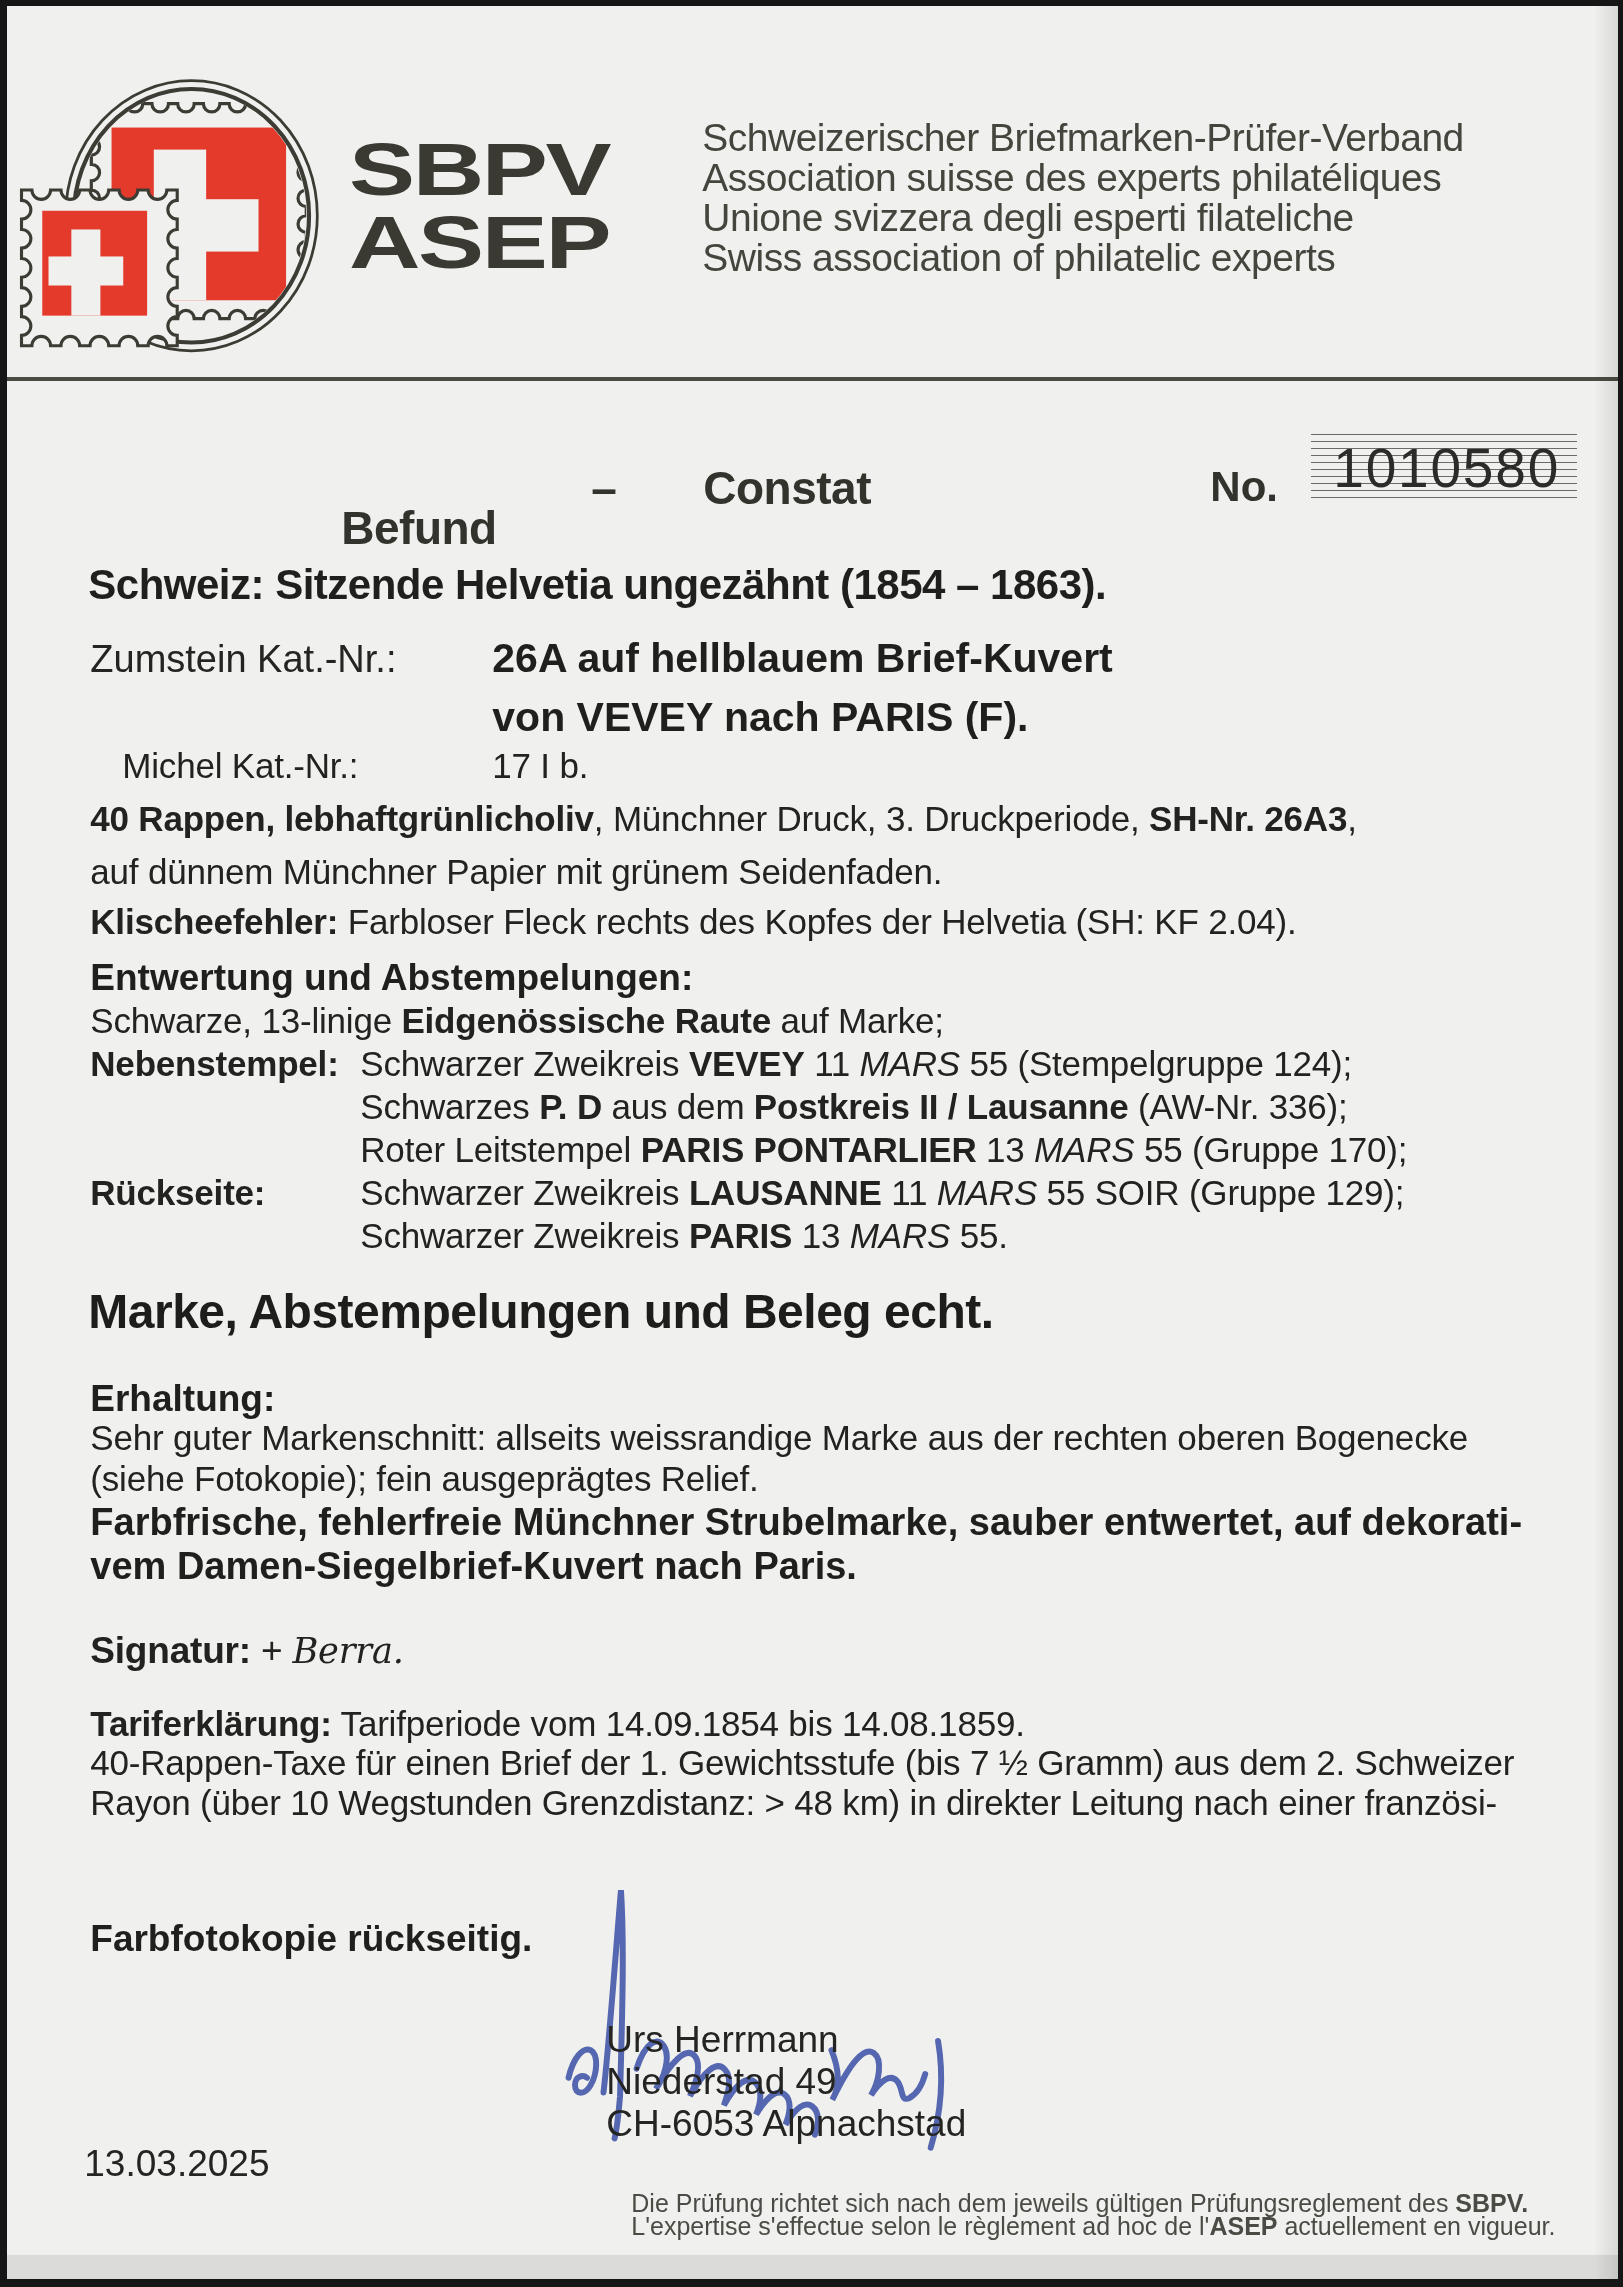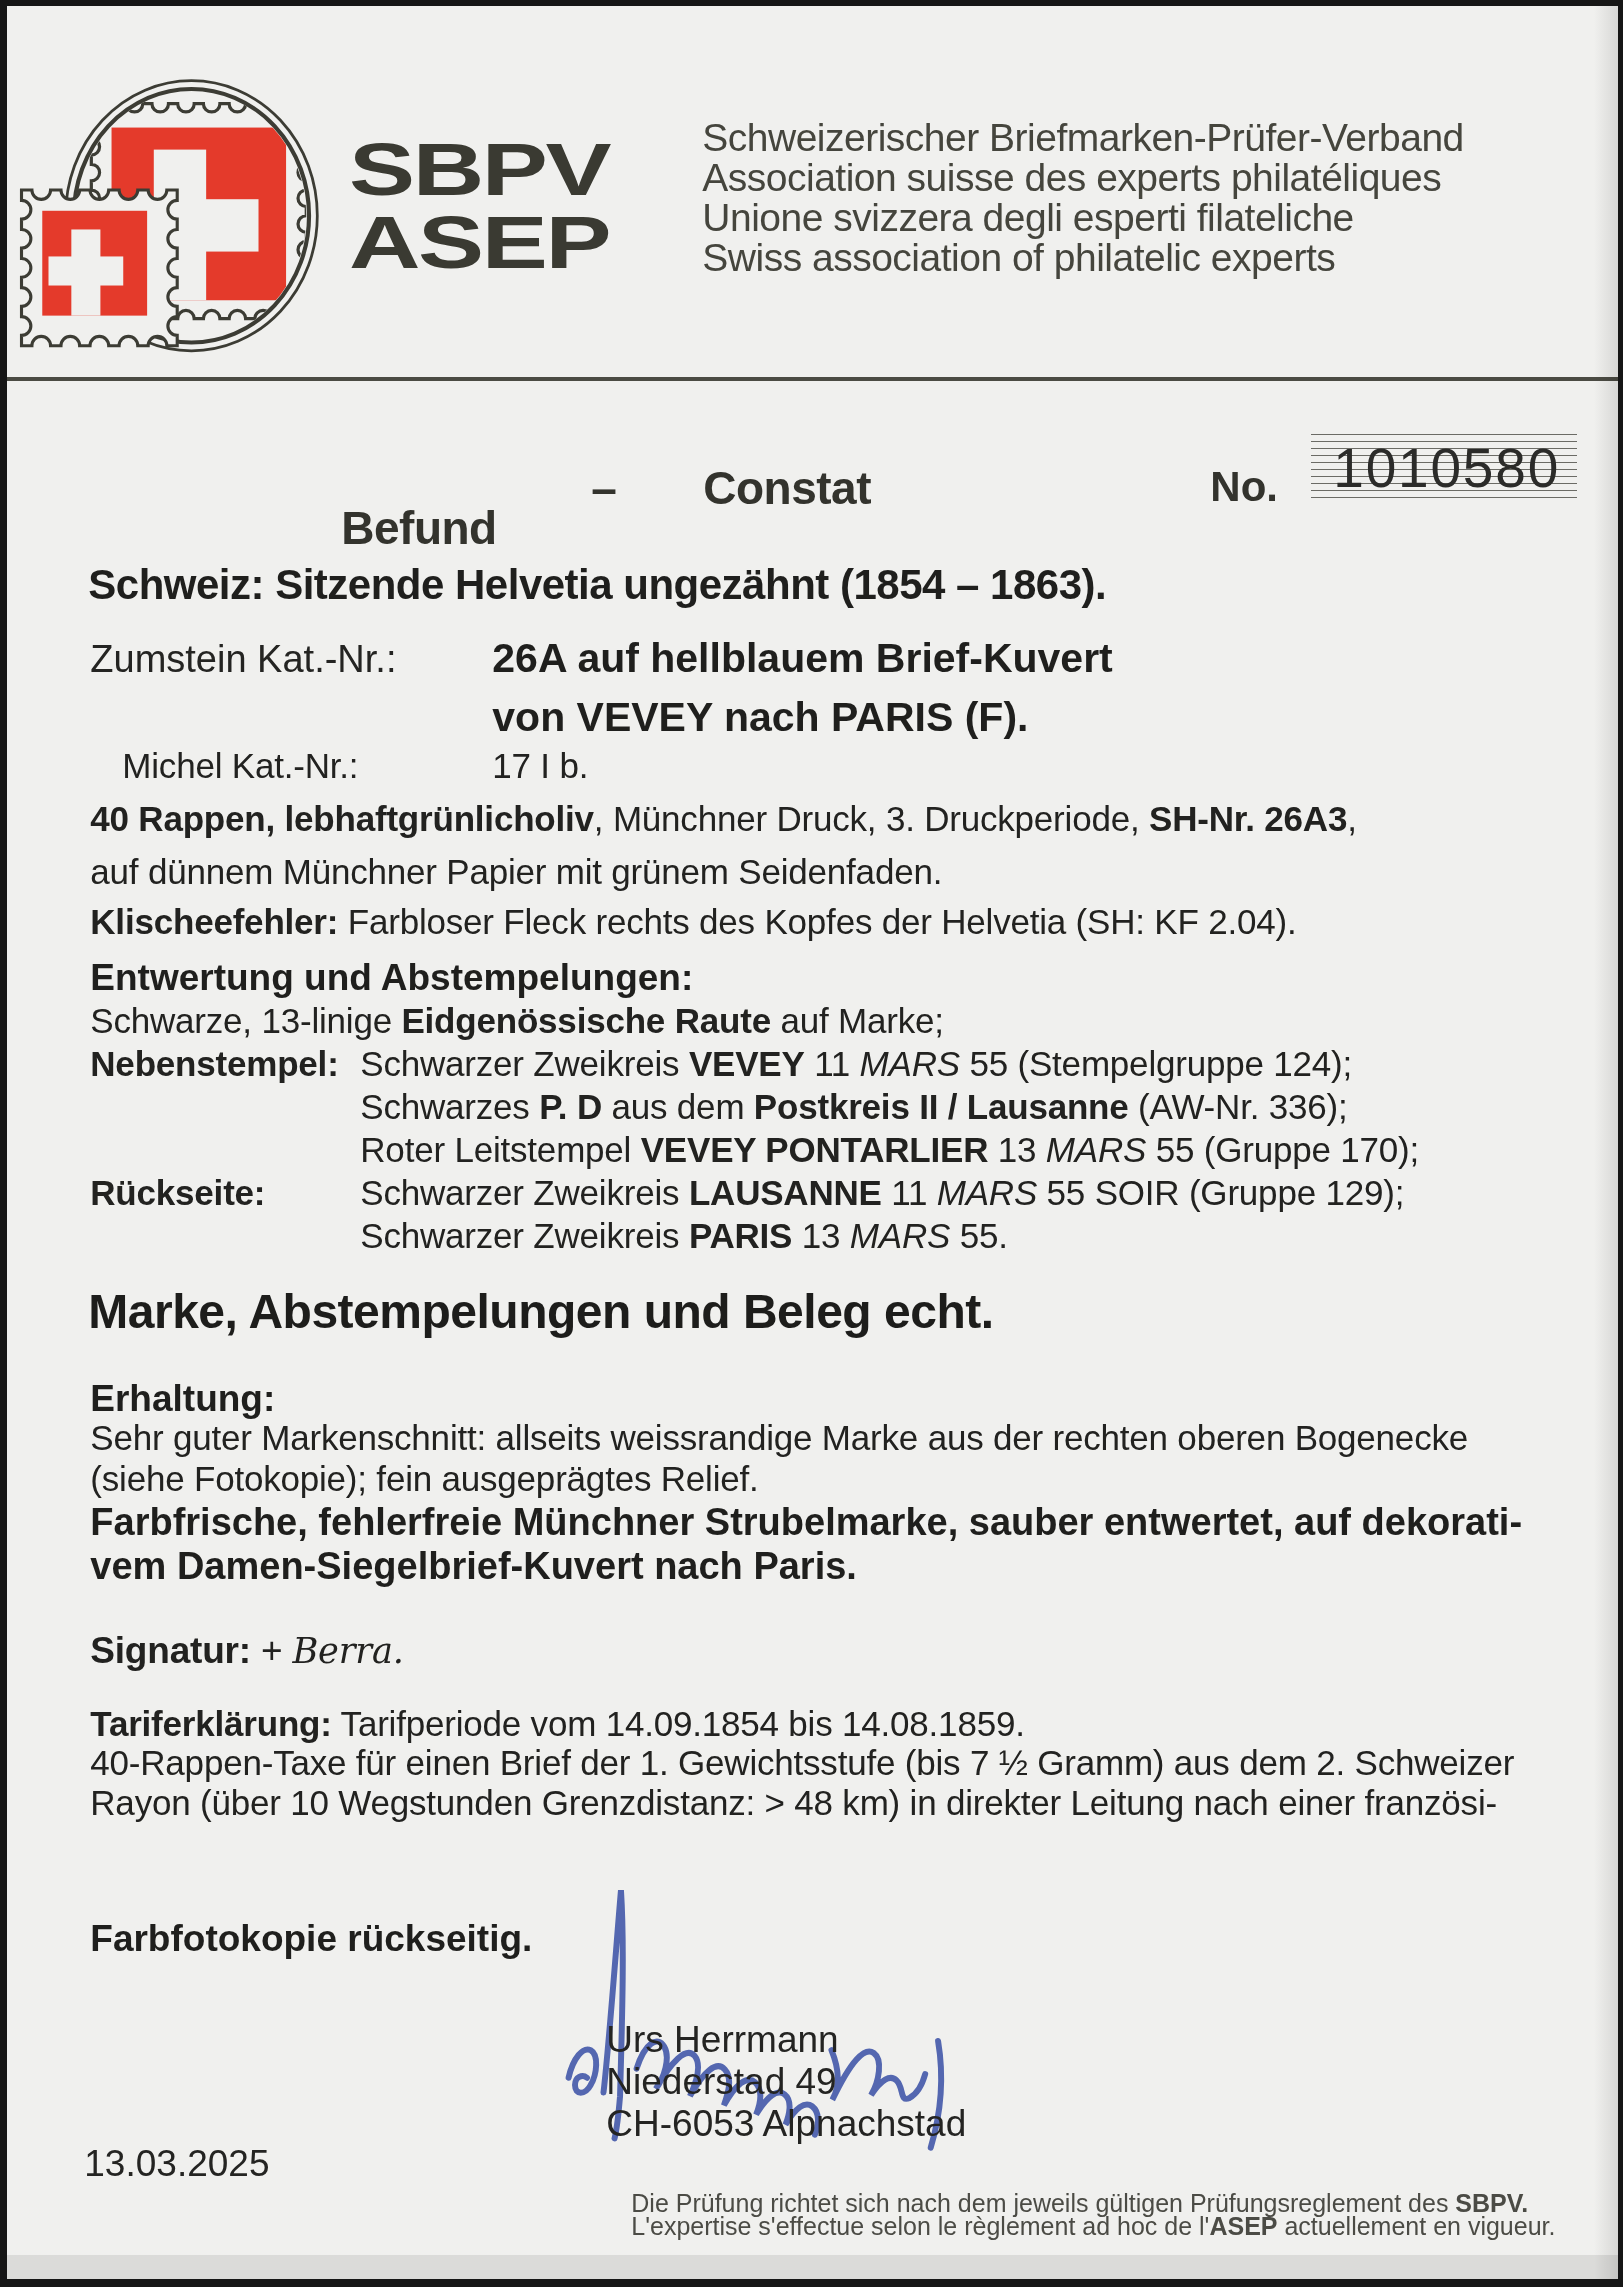--- a/index.html
+++ b/index.html
@@ -138,21 +138,21 @@
     <div class="abs body-text" style="top:1038px;left:0;width:100%;">
       <span class="lbl-col">Nebenstempel:</span>
       <span class="val-col"><span>Schwarzer Zweikreis </span><span class="b">VEVEY</span><span>  11 </span><span class="i">MARS</span><span> 55 (Stempelgruppe 124);</span></span>
     </div>
     <div class="abs body-text" style="top:1081px;left:0;width:100%;">
       <span class="lbl-col"></span>
       <span class="val-col"><span>Schwarzes </span><span class="b">P. D</span><span> aus dem </span><span class="b">Postkreis II / Lausanne</span><span>  (AW-Nr. 336);</span></span>
     </div>
     <div class="abs body-text" style="top:1124px;left:0;width:100%;">
       <span class="lbl-col"></span>
-      <span class="val-col"><span>Roter Leitstempel </span><span class="b">VEVEY PONTARLIER</span><span> 13 </span><span class="i">MARS</span><span> 55 (Gruppe 170);</span></span>
+      <span class="val-col"><span>Roter Leitstempel </span><span class="b">PARIS PONTARLIER</span><span> 13 </span><span class="i">MARS</span><span> 55 (Gruppe 170);</span></span>
     </div>
     <div class="abs body-text" style="top:1167px;left:0;width:100%;">
       <span class="lbl-col">Rückseite:</span>
       <span class="val-col"><span>Schwarzer Zweikreis </span><span class="b">LAUSANNE</span><span>  11 </span><span class="i">MARS</span><span> 55  SOIR (Gruppe 129);</span></span>
     </div>
     <div class="abs body-text" style="top:1210px;left:0;width:100%;">
       <span class="lbl-col"></span>
       <span class="val-col"><span>Schwarzer Zweikreis </span><span class="b">PARIS</span><span>  13 </span><span class="i">MARS</span><span> 55.</span></span>
     </div>
 

